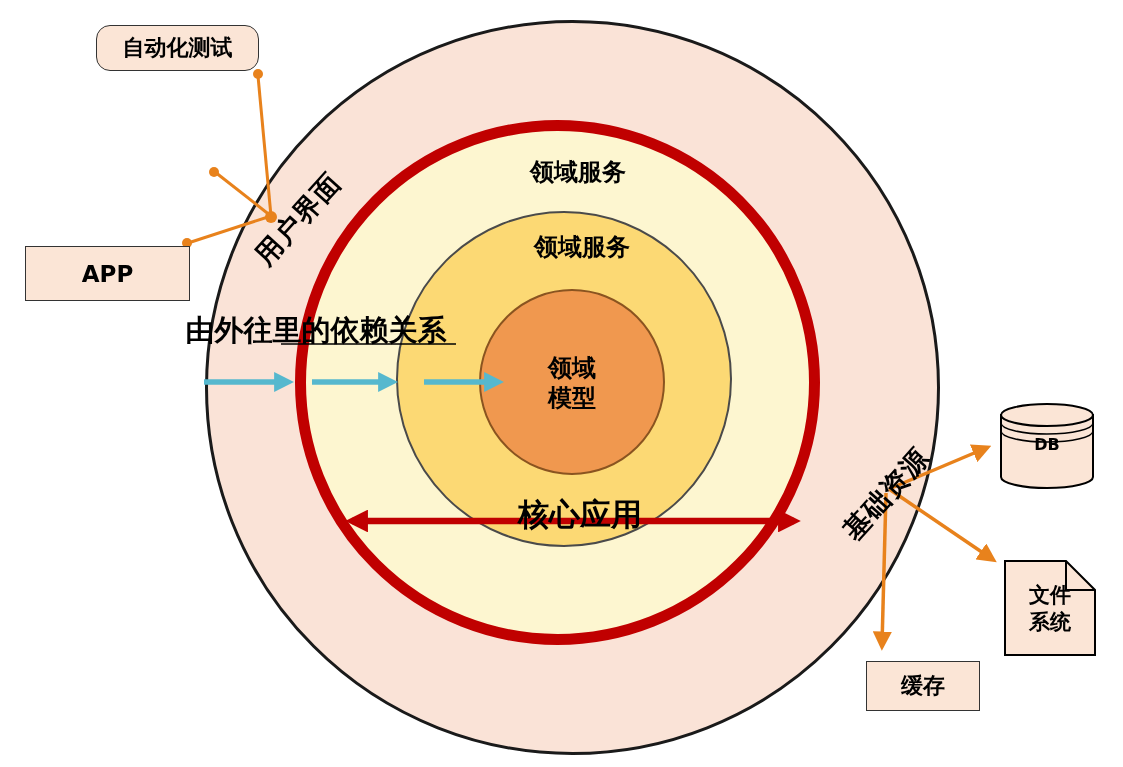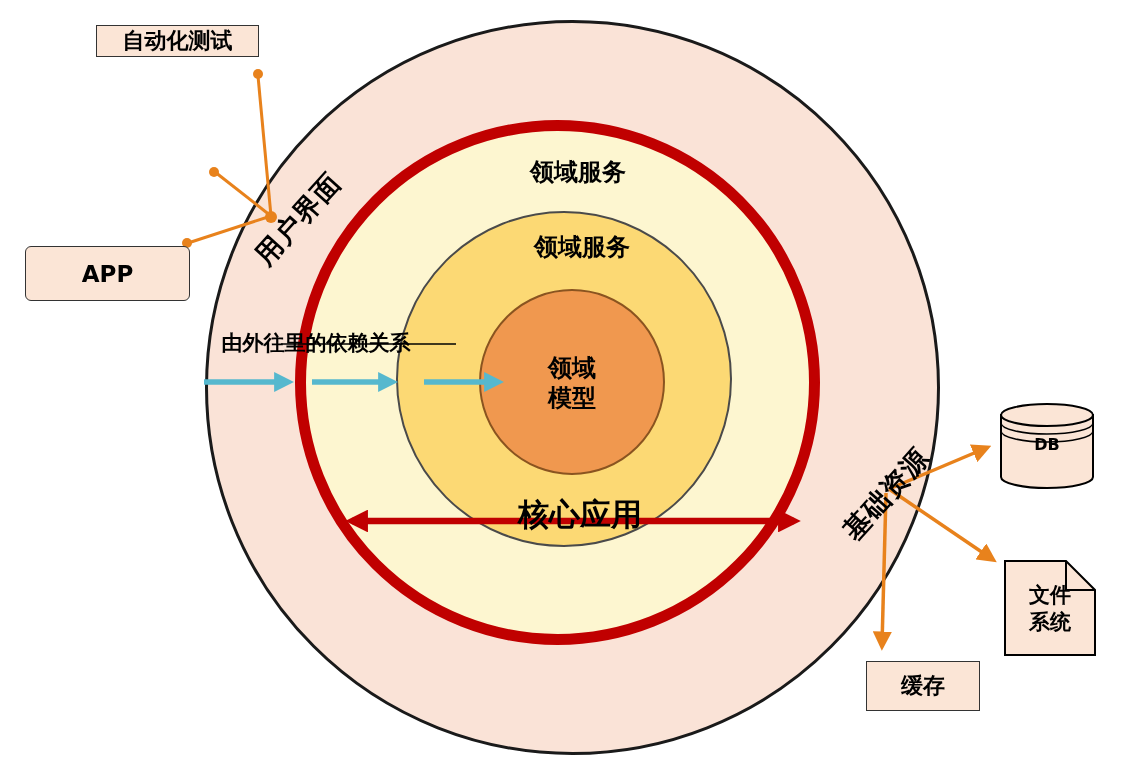--- a/index.html
+++ b/index.html
@@ -16,30 +16,30 @@
   .overlay { position:absolute; left:0; top:0; width:1123px; height:767px; pointer-events:none; }
 
   .lbl { position:absolute; transform:translate(-50%,-50%); font-weight:bold; color:#000;
          white-space:nowrap; text-align:center; }
   .lbl.app-service    { left:578px; top:172px; font-size:24px; }
   .lbl.domain-service { left:582px; top:247px; font-size:24px; }
   .lbl.domain-model   { left:572px; top:383px; font-size:24px; line-height:1.25; white-space:normal; width:120px; }
   .lbl.core-app       { left:580px; top:515px; font-size:31px; }
   .lbl.user-interface { left:298px; top:219px; font-size:27px; transform:translate(-50%,-50%) rotate(-48deg); letter-spacing:1px; }
   .lbl.infrastructure { left:886px; top:494px; font-size:27px; transform:translate(-50%,-50%) rotate(-48deg); letter-spacing:1px; }
-  .lbl.dep-note       { left:316px; top:343px; font-size:21px; }
+  .lbl.dep-note       { left:316px; top:331px; font-size:29px; }
   .lbl.db-label       { left:1047px; top:444px; font-size:16px; }
   .lbl.doc-label      { left:1050px; top:609px; font-size:21px; line-height:1.3; }
 
   .node { position:absolute; background:#fbe5d6; border:1.5px solid #333;
           display:flex; align-items:center; justify-content:center;
           font-weight:bold; font-size:22px; color:#000; }
-  .node.auto-test  { left:96px;  top:25px;  width:163px; height:32px; }
+  .node.auto-test  { left:96px;  top:25px;  width:163px; height:46px;border-radius:14px; }
   .node.web-server { left:50px;  top:119px; width:164px; height:47px; }
-  .node.app        { left:25px;  top:246px; width:165px; height:55px; font-size:23px;border-radius:6px; }
+  .node.app        { left:25px;  top:246px; width:165px; height:55px; font-size:23px; }
   .node.cache      { left:826px; top:661px; width:114px; height:50px;margin-left:40px; }
 </style>
 </head>
 <body>
 
 <div class="canvas">
 
   <div class="ring outer"></div>
   <div class="ring redring"></div>
   <div class="ring domain"></div>

